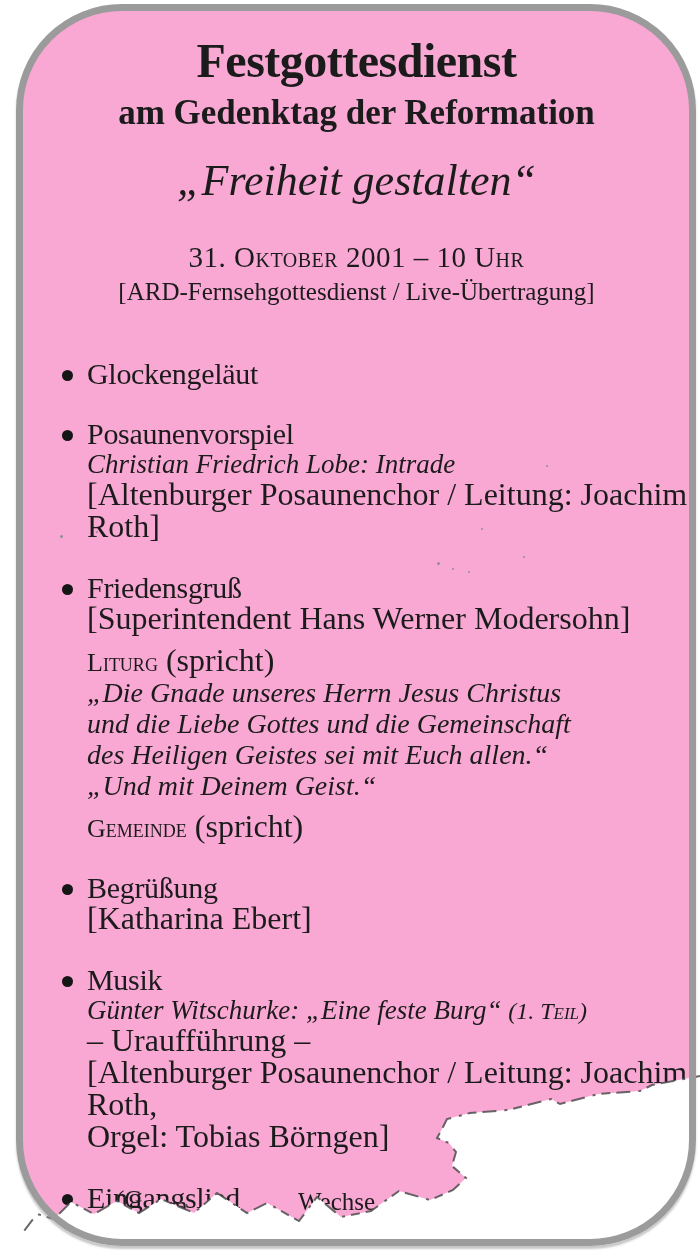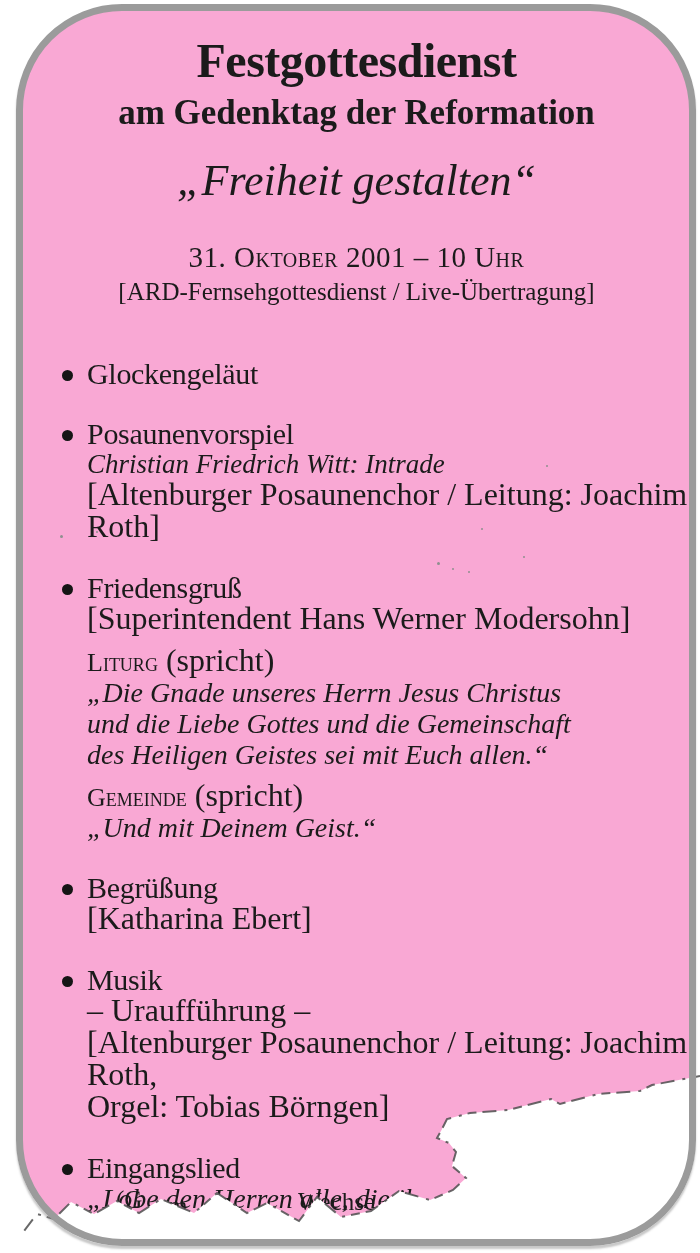--- a/index.html
+++ b/index.html
@@ -87,48 +87,49 @@
           <div class="item-head">
             <span class="bullet"></span>
             <span class="item-heading">Glockengeläut</span>
           </div>
         </div>
         <div class="item">
           <div class="item-head">
             <span class="bullet"></span>
             <span class="item-heading">Posaunenvorspiel</span>
           </div>
-          <div class="line"><span class="p-i">Christian Friedrich Witt: Intrade</span></div>
+          <div class="line"><span class="p-i">Christian Friedrich Lobe: Intrade</span></div>
           <div class="line"><span class="p-r">[Altenburger Posaunenchor / Leitung: Joachim Roth]</span></div>
         </div>
         <div class="item">
           <div class="item-head">
             <span class="bullet"></span>
             <span class="item-heading">Friedensgruß</span>
           </div>
           <div class="line"><span class="p-r">[Superintendent Hans Werner Modersohn]</span></div>
           <div class="line gap"><span class="p-sc">Liturg</span><span class="p-r"> (spricht)</span></div>
           <div class="line"><span class="p-q">„Die Gnade unseres Herrn Jesus Christus</span></div>
           <div class="line"><span class="p-q">und die Liebe Gottes und die Gemeinschaft</span></div>
           <div class="line"><span class="p-q">des Heiligen Geistes sei mit Euch allen.“</span></div>
+          <div class="line"><span class="p-q">„Und mit Deinem Geist.“</span></div>
           <div class="line gap"><span class="p-sc">Gemeinde</span><span class="p-r"> (spricht)</span></div>
-          <div class="line"><span class="p-q">„Und mit Deinem Geist.“</span></div>
         </div>
         <div class="item">
           <div class="item-head">
             <span class="bullet"></span>
             <span class="item-heading">Begrüßung</span>
           </div>
           <div class="line"><span class="p-r">[Katharina Ebert]</span></div>
         </div>
         <div class="item">
           <div class="item-head">
             <span class="bullet"></span>
             <span class="item-heading">Musik</span>
           </div>
+          <div class="line"><span class="p-i">Günter Witschurke: „Eine feste Burg“ </span><span class="p-isc">(1. Teil)</span></div>
           <div class="line"><span class="p-r">– Uraufführung –</span></div>
           <div class="line"><span class="p-r">[Altenburger Posaunenchor / Leitung: Joachim Roth,</span></div>
           <div class="line"><span class="p-r">Orgel: Tobias Börngen]</span></div>
         </div>
         <div class="item">
           <div class="item-head">
             <span class="bullet"></span>
             <span class="item-heading">Eingangslied</span>
           </div>
           <div class="line"><span class="p-q">„Lobe den Herren alle, die ih</span></div>

